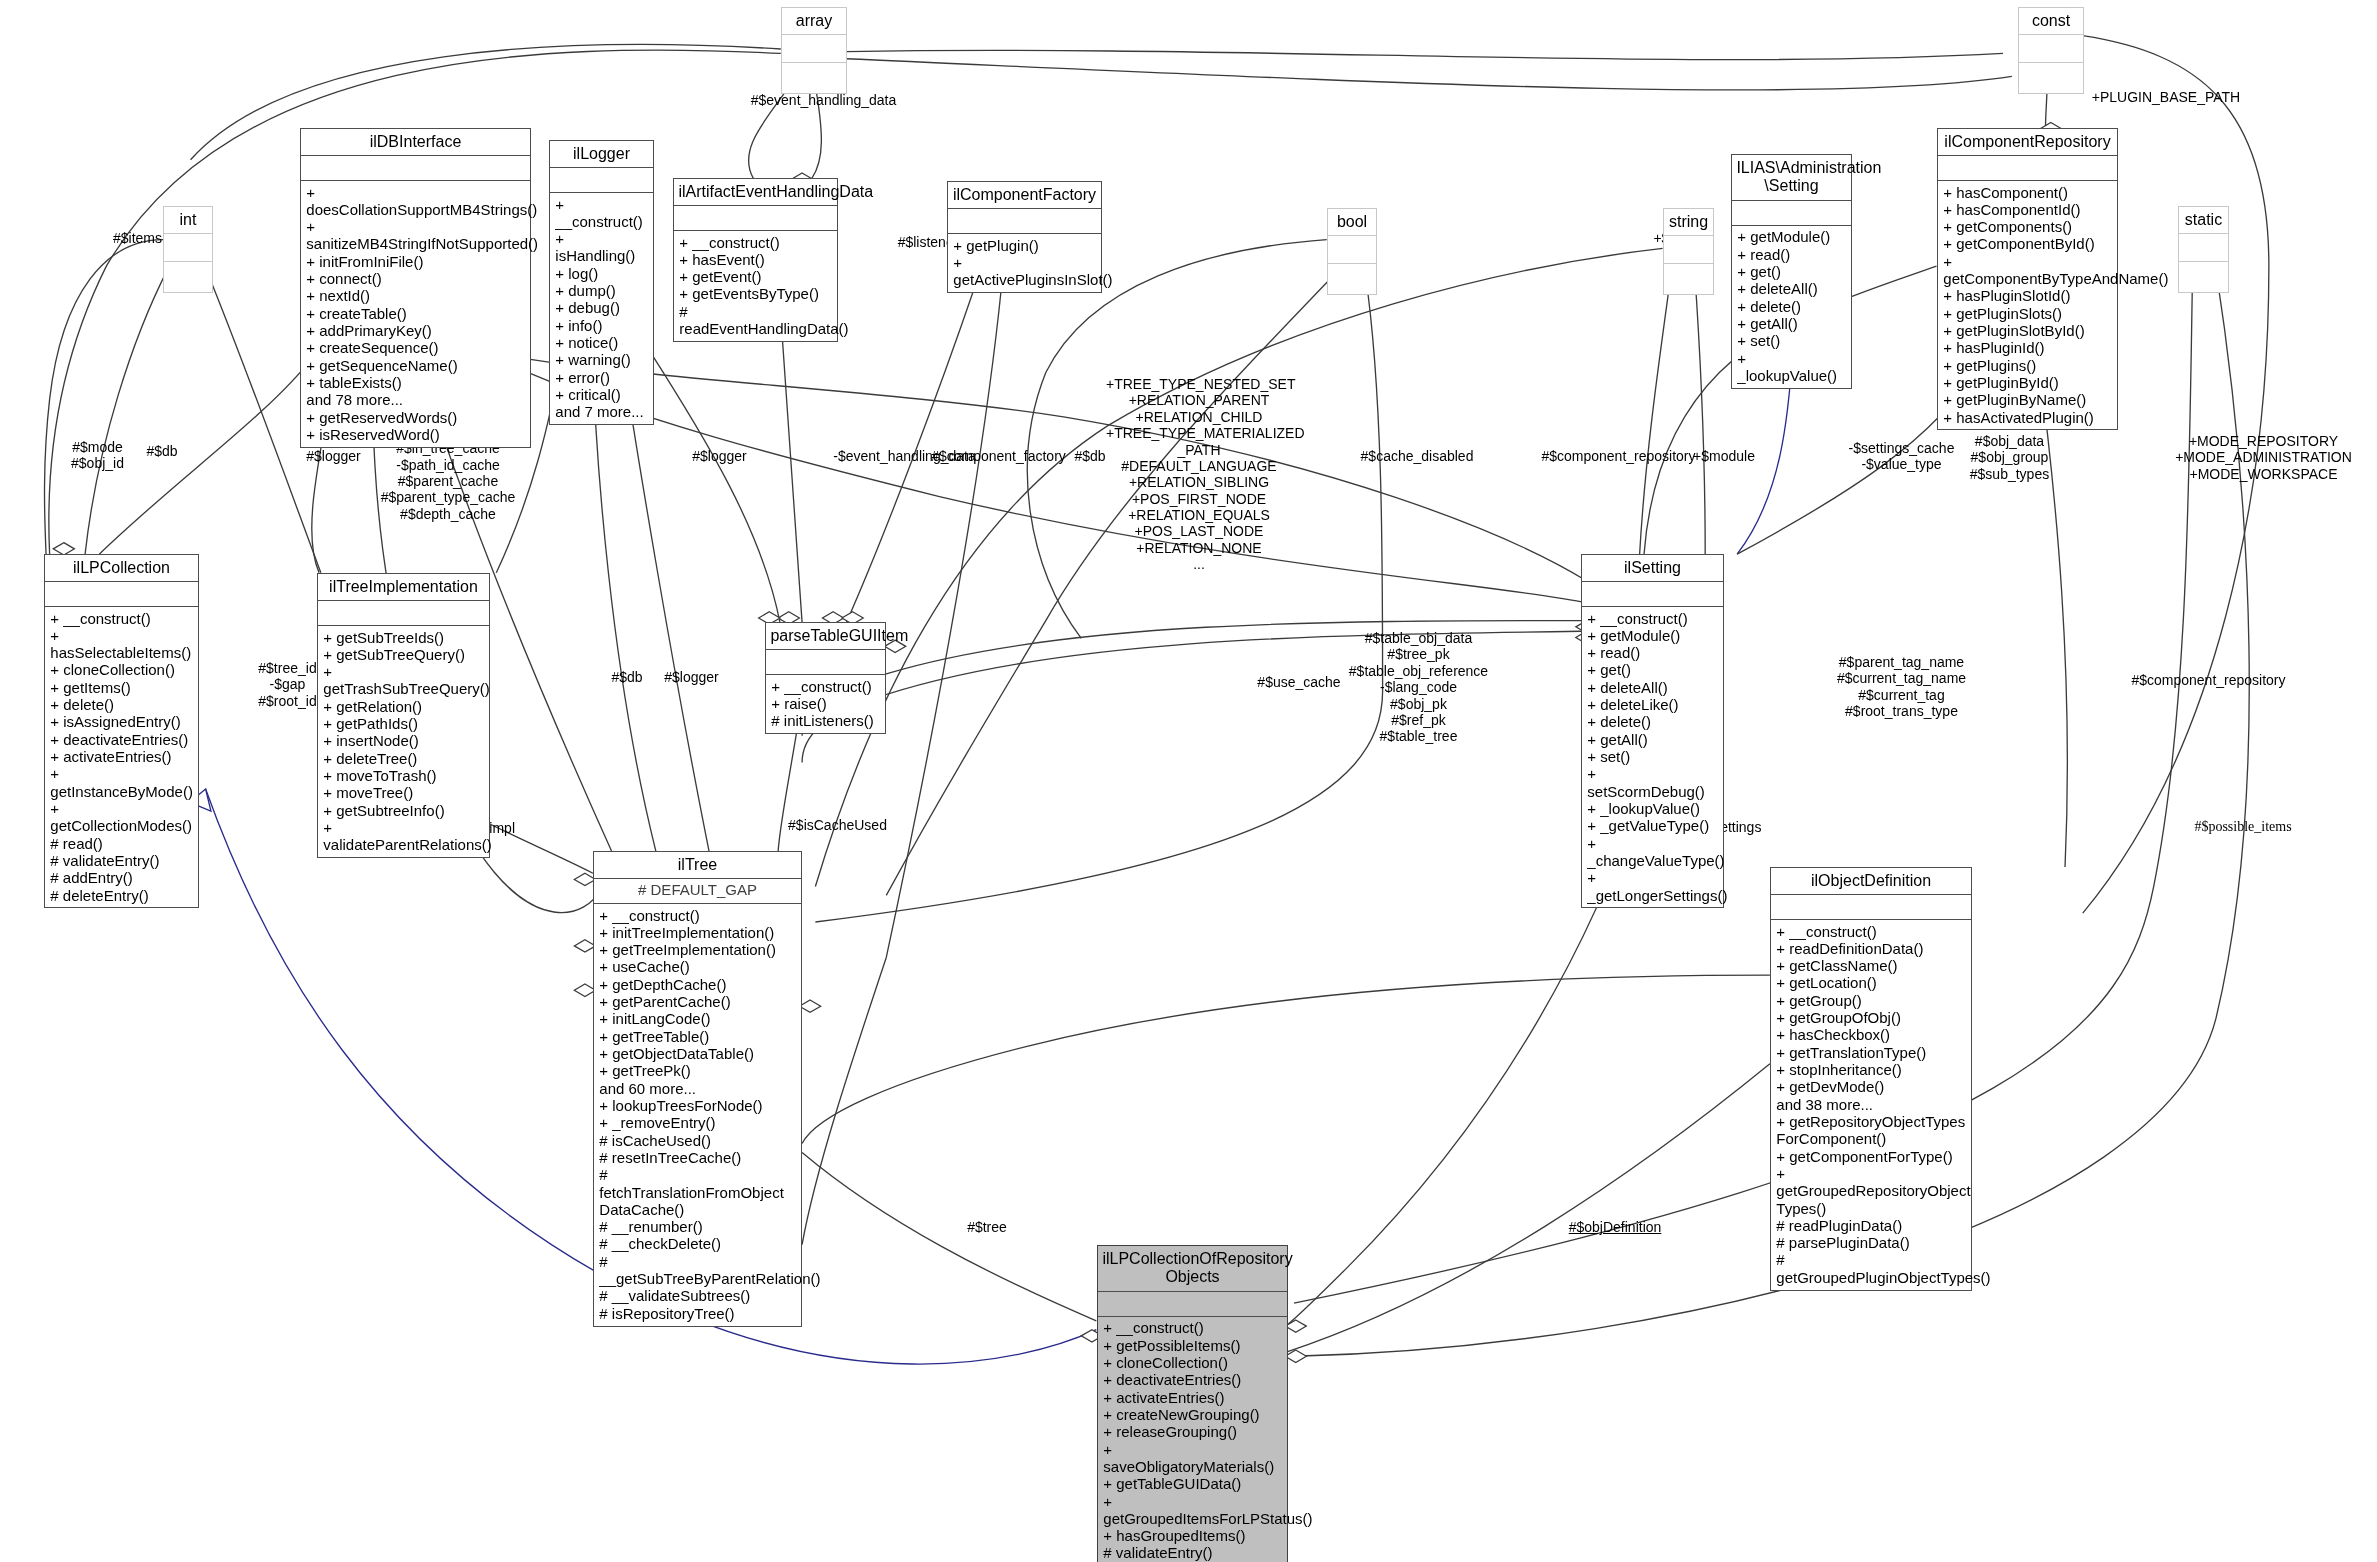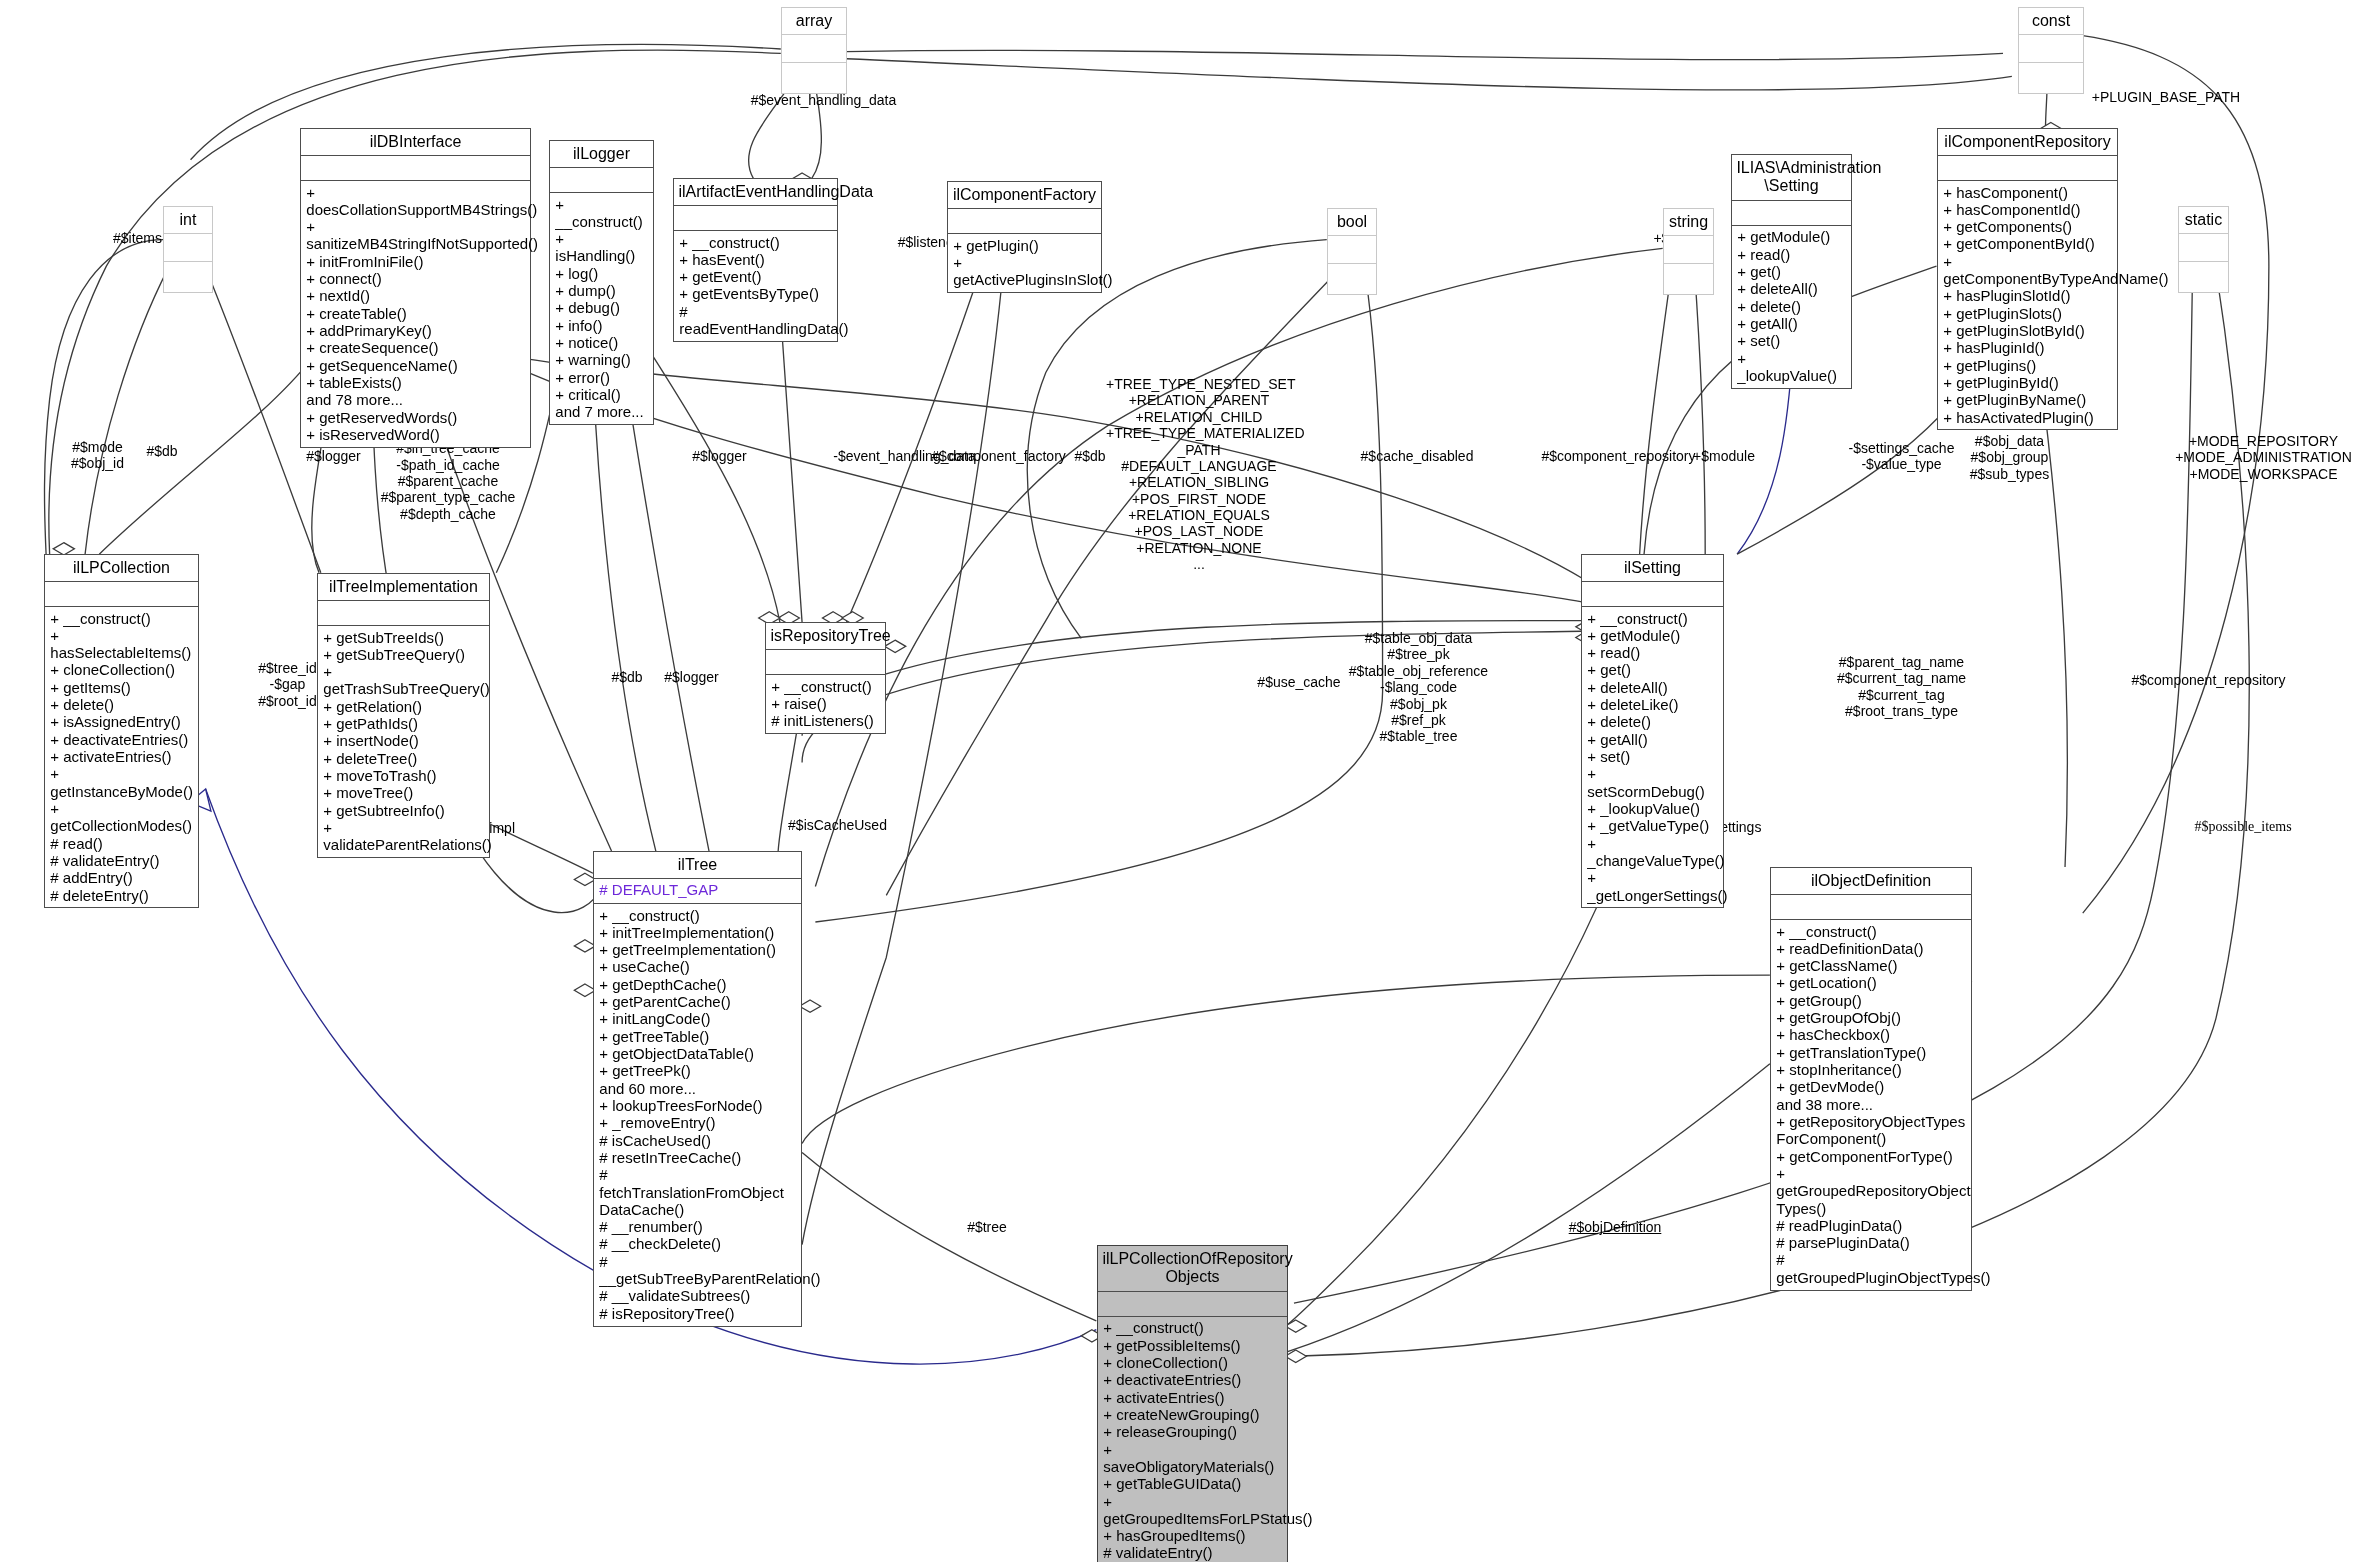--- a/index.html
+++ b/index.html
@@ -48,21 +48,22 @@
   }
   .node.plain .title {
     border-bottom: 1.4px solid #c8c8c8;
   }
   .node .attrs {
     min-height: 19.5px;
     font-size: 15px;
     line-height: 1.18;
     padding: 1.8px 5.3px 2.7px 5.3px;
     border-bottom: 1.4px solid #4d4d4d;
-    color: #6d28d9;
+    color: #404040;
+    text-align: center;
   }
   .node.plain .attrs {
     border-bottom: 1.4px solid #c8c8c8;
     min-height: 23px;
   }
   .node .ops {
     font-size: 15px;
     line-height: 1.155;
     padding: 2.7px 5.3px 3.5px 5.3px;
     color: #000;
@@ -320,21 +321,21 @@
 + getRelation()
 + getPathIds()
 + insertNode()
 + deleteTree()
 + moveToTrash()
 + moveTree()
 + getSubtreeInfo()
 + validateParentRelations()</div>
       </div>
       <div class="node" style="left: 765px; top: 622px; width: 121px; min-height: 104px;">
-        <div class="title" style="white-space: pre-line;">isRepositoryTree</div>
+        <div class="title" style="white-space: pre-line;">parseTableGUIItem</div>
         <div class="attrs"></div>
         <div class="ops">+ __construct()
 + raise()
 # initListeners()</div>
       </div>
       <div class="node" style="left: 1581px; top: 554px; width: 143px; min-height: 244px;">
         <div class="title" style="white-space: pre-line;">ilSetting</div>
         <div class="attrs"></div>
         <div class="ops">+ __construct()
 + getModule()

